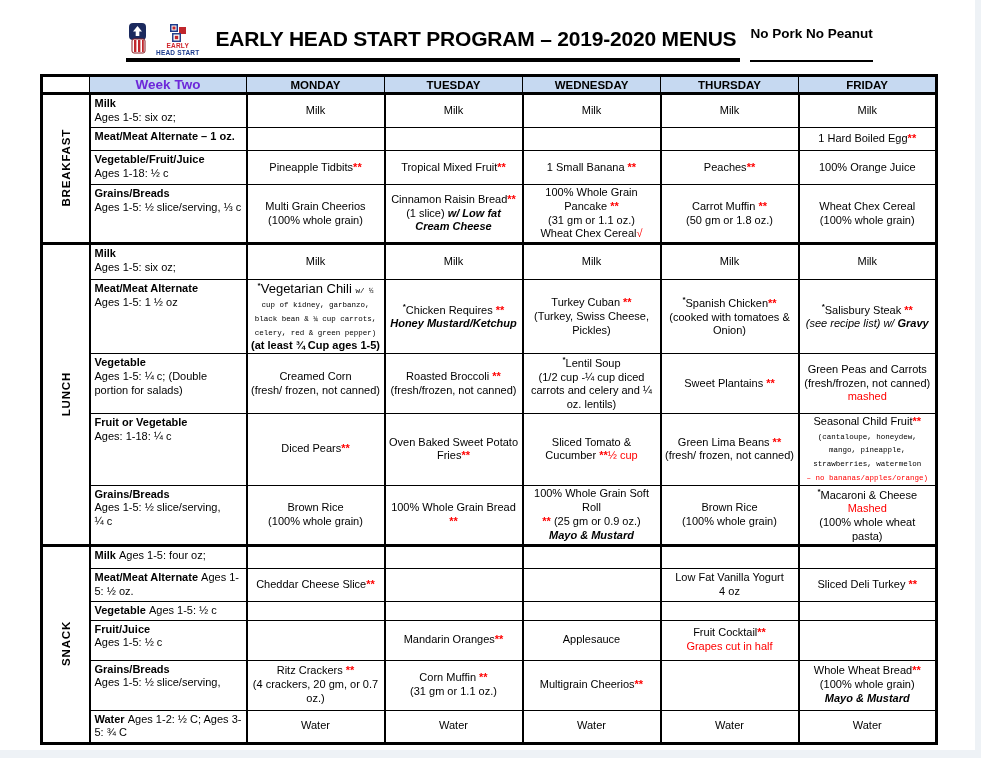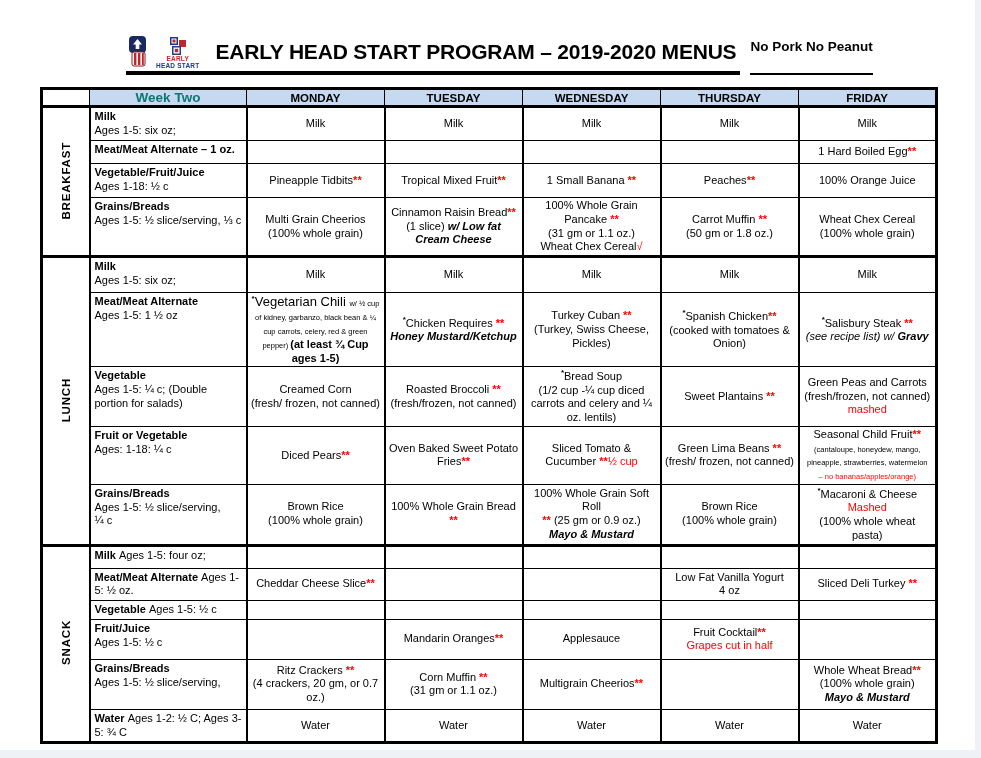--- a/index.html
+++ b/index.html
@@ -1,33 +1,33 @@
 <!DOCTYPE html>
 <html><head>
 <meta charset="utf-8">
 <style>
   html,body{margin:0;padding:0;}
   body{background:#eef2f6;font-family:"Liberation Sans",sans-serif;-webkit-font-smoothing:antialiased;}
   .page{width:975px;height:750px;background:#ffffff;position:relative;overflow:hidden;}
   
-  .titlebar{display:flex;align-items:flex-end;margin:35px 0 12px 126px;}
+  .titlebar{display:flex;align-items:flex-end;margin:22px 0 12px 126px;}
   .titleblock{display:flex;align-items:center;gap:8px;border-bottom:4px solid #000;padding-bottom:2px;}
   .logos{display:flex;align-items:flex-end;gap:6px;}
   .ehs-logo{display:flex;flex-direction:column;align-items:center;line-height:1;}
   .ehs-words{text-align:center;font-weight:bold;font-size:6.5px;letter-spacing:0.2px;}
   .ehs-words .w1{color:#d0232a;}
   .ehs-words .w2{color:#1b3a8c;}
   h1.title{margin:0 4px 0 8px;font-size:21px;font-weight:bold;letter-spacing:-0.2px;white-space:nowrap;}
   .note{margin-left:10px;border-bottom:2.5px solid #000;font-weight:bold;font-size:13.5px;padding-bottom:19px;white-space:nowrap;}
   
   table.menu{border-collapse:collapse;table-layout:fixed;width:895px;margin-left:40px;border:3px solid #000;font-size:11px;}
   td,th{border:1px solid #000;padding:1px 3px;vertical-align:middle;overflow:hidden;}
   thead th{background:#c6d9f1;font-weight:bold;font-size:11.5px;border-bottom:2px solid #000;height:15px;padding:0 2px;}
   th.corner{background:#ffffff;border-bottom:1px solid #000;}
-  th.week{color:#0f766e;font-size:13.5px;}
+  th.week{color:#6d28d9;font-size:13.5px;}
   tbody td.cell,tbody td.rowlabel{border-left:2px solid #000;}
   tbody td.cell{text-align:center;line-height:1.25;}
   td.rowlabel{text-align:left;vertical-align:top;padding:2px 4px;line-height:1.25;}
   td.vlabel{width:48px;border-right:2px solid #000;text-align:center;vertical-align:middle;background:#fff;}
   td.vlabel span{writing-mode:vertical-rl;transform:rotate(180deg);font-weight:bold;font-size:11.5px;letter-spacing:0.8px;display:inline-block;}
   tr.sec-first td{border-top:3px solid #000;}
   
   tbody tr:nth-child(1){height:34px}  tbody tr:nth-child(2){height:23px}
   tbody tr:nth-child(3){height:34px}  tbody tr:nth-child(4){height:52px}
   tbody tr:nth-child(5){height:36px}  tbody tr:nth-child(6){height:62px}
@@ -36,21 +36,21 @@
   tbody tr:nth-child(11){height:31px} tbody tr:nth-child(12){height:16px}
   tbody tr:nth-child(13){height:40px} tbody tr:nth-child(14){height:50px}
   tbody tr:nth-child(15){height:29px}
   
   .s-b{font-weight:bold;}
   .s-i{font-style:italic;}
   .s-u{text-decoration:underline;}
   .s-red{color:#ff0000;}
   .s-blue{color:#1f3dcc;}
   .s-xs{font-size:11px;}
-  .s-xxs{font-size:7.5px;}
+  .s-xxs{font-size:7.5px;font-family:Liberation Mono, monospace;}
   .s-lg{font-size:13px;}
   .s-sup{vertical-align:super;font-size:8px;font-weight:bold;}
   .ln{display:block;}
   
   .footnotes{margin:8px 12px 0 45px;font-size:7px;line-height:10px;color:#000;text-align:left;}
 </style>
 </head>
 <body>
 
 <div class="page">
@@ -245,21 +245,21 @@
           </td>
           <td class="cell">
             <div class="ln"><span>Creamed Corn</span></div>
             <div class="ln"><span>(fresh/ frozen, not canned)</span></div>
           </td>
           <td class="cell">
             <div class="ln"><span>Roasted Broccoli </span><span class="s-red s-b">**</span></div>
             <div class="ln"><span>(fresh/frozen, not canned)</span></div>
           </td>
           <td class="cell">
-            <div class="ln"><span class="s-sup">*</span><span>Bread Soup</span></div>
+            <div class="ln"><span class="s-sup">*</span><span>Lentil Soup</span></div>
             <div class="ln"><span>(1/2 cup -¼ cup diced carrots and celery and ¼ oz. lentils)</span></div>
           </td>
           <td class="cell">
             <div class="ln"><span>Sweet Plantains </span><span class="s-red s-b">**</span></div>
           </td>
           <td class="cell">
             <div class="ln"><span>Green Peas and Carrots</span></div>
             <div class="ln"><span>(fresh/frozen, not canned)</span></div>
             <div class="ln"><span class="s-red s-xs">mashed</span></div>
           </td>

